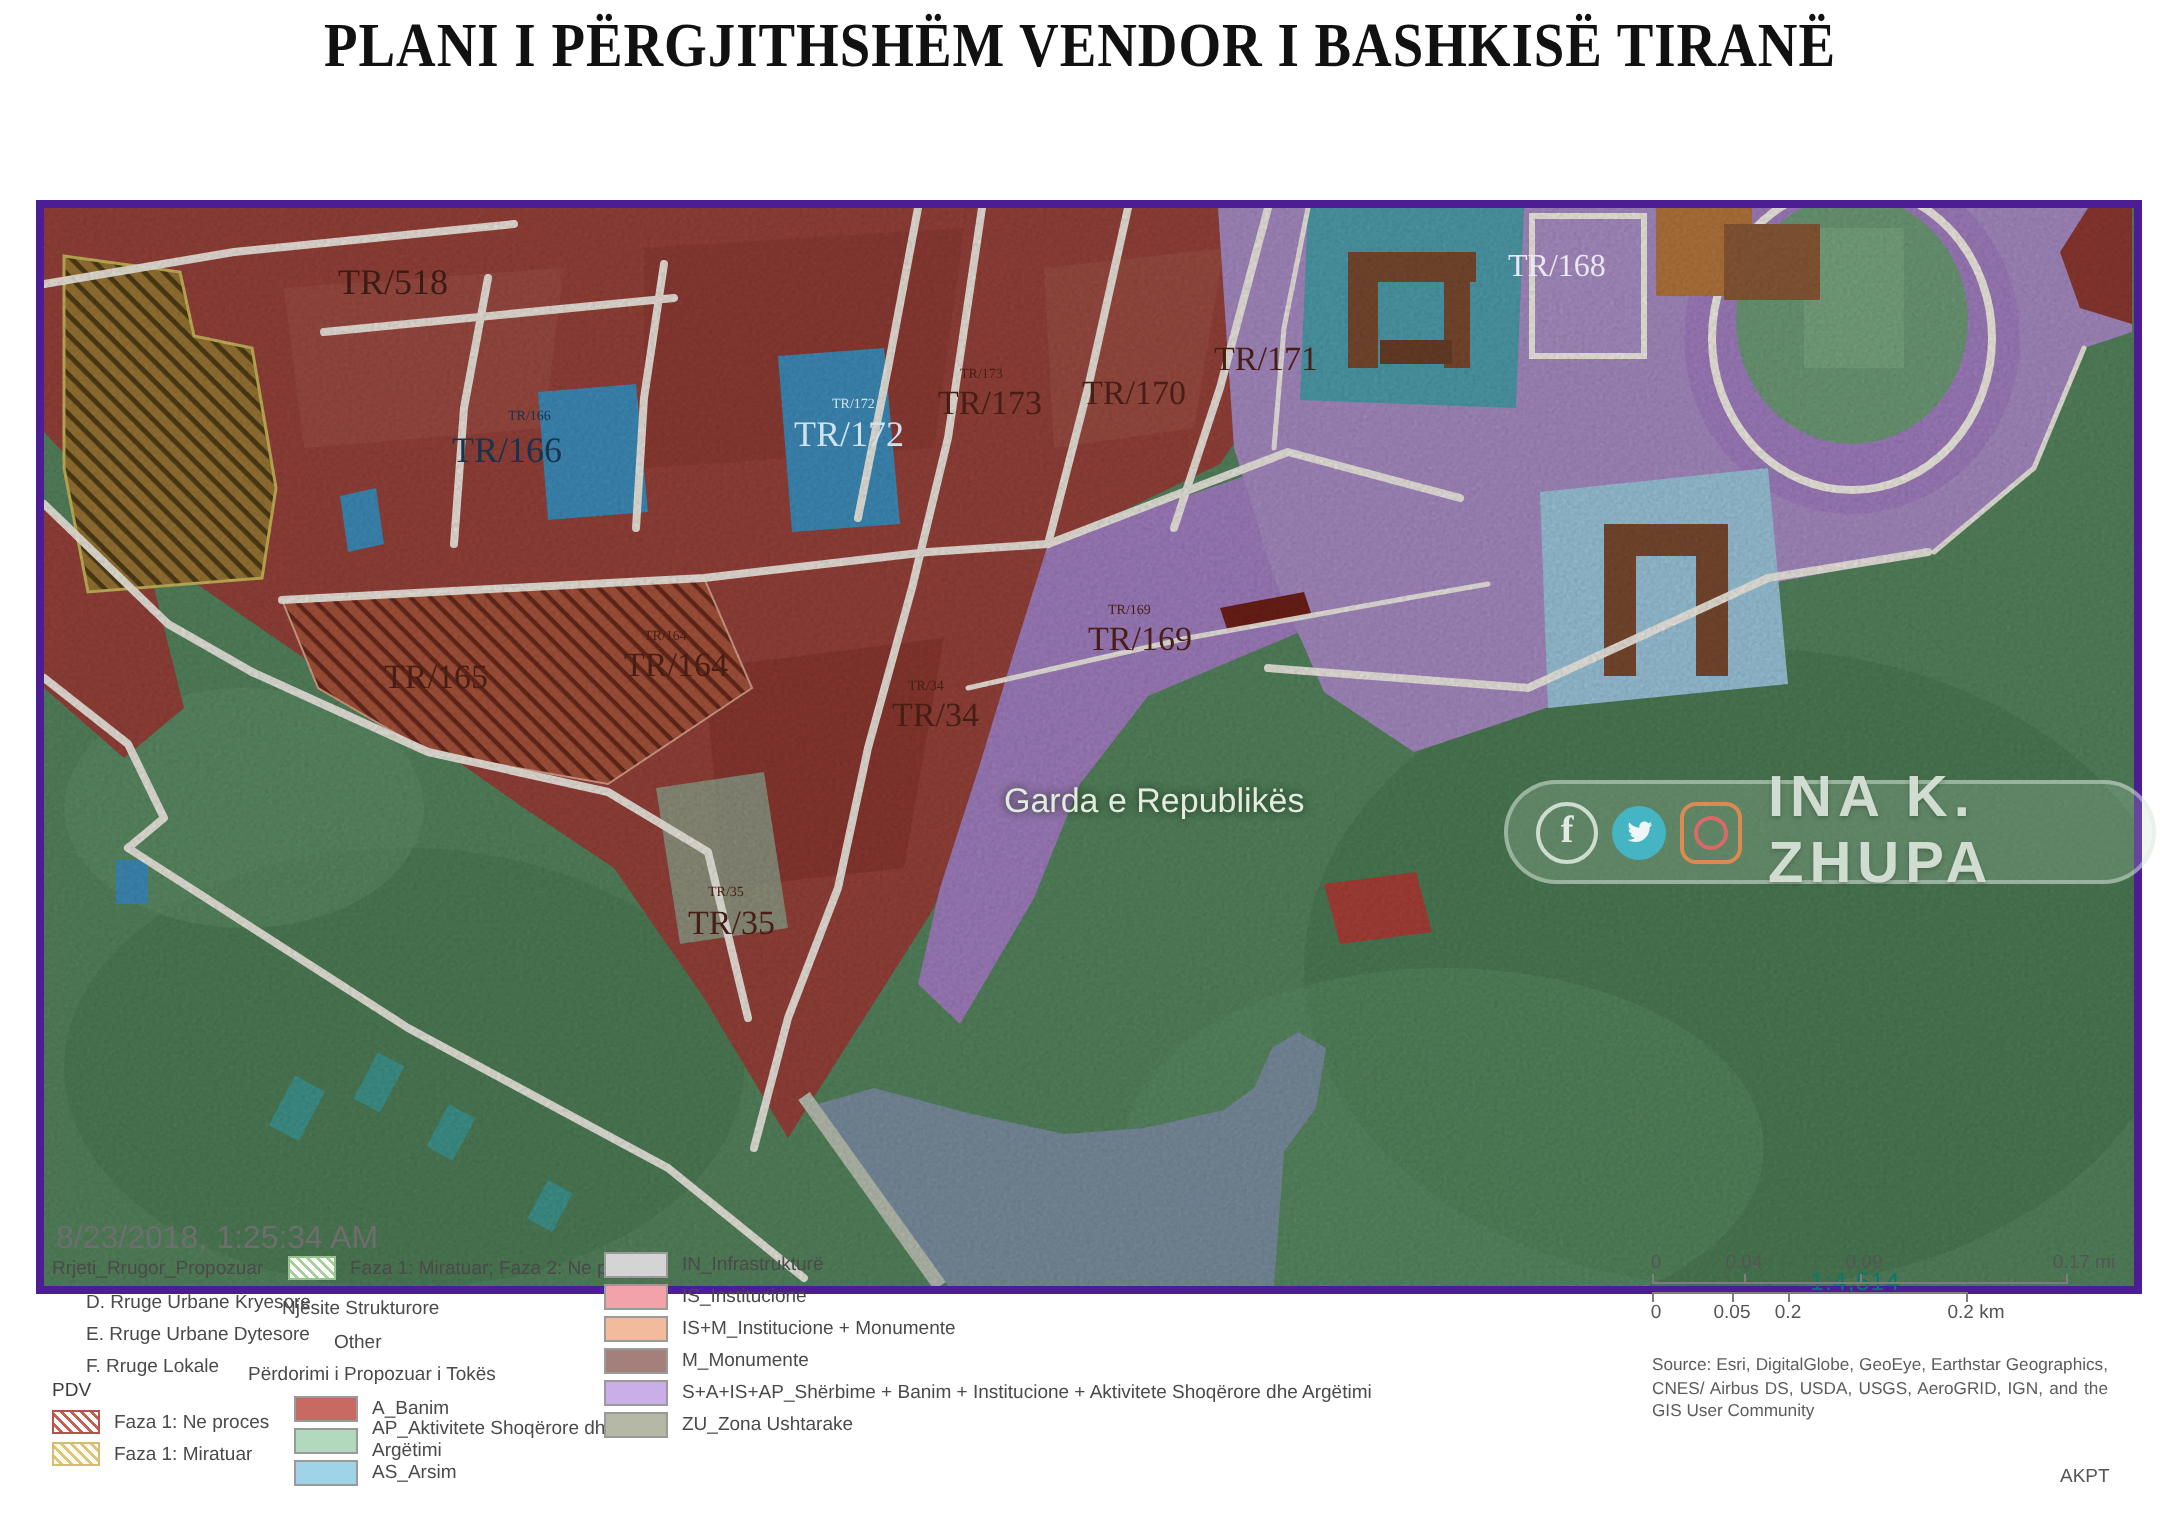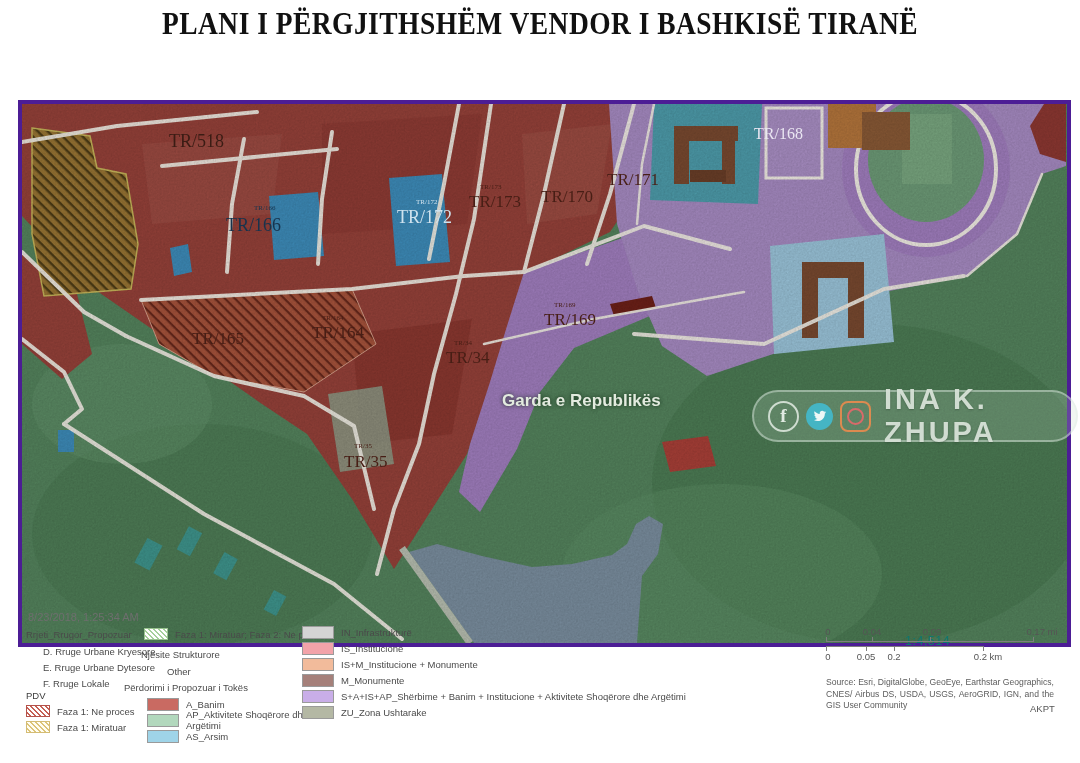--- a/index.html
+++ b/index.html
@@ -21,36 +21,36 @@
     justify-content:center;flex:0 0 auto;}
   .wm-fb{border:2px solid rgba(235,242,235,.8);color:rgba(240,246,240,.9);
     font-family:"Liberation Serif",serif;font-weight:bold;font-size:19px;}
   .wm-tw{background:#45b5c4;}
   .wm-ig{border-radius:8px;border:2px solid #dc8a50;}
   .wm-ig i{display:block;width:13px;height:13px;border-radius:50%;border:2px solid #d86a6a;}
   #wm-text{font-weight:bold;font-size:29px;letter-spacing:3px;color:rgba(216,227,216,.95);
     text-shadow:0 1px 2px rgba(40,60,45,.4);margin-left:6px;}
   
   .leg{position:absolute;font-size:9.5px;color:#4a4a4a;}
-  #timestamp{left:28px;top:611px;font-size:11px;color:#6e6e6e;}
+  #timestamp{left:28px;top:611px;font-size:16px;color:#6e6e6e;}
   .leg-h{color:#3c3c3c;}
   .lrow{display:flex;align-items:center;height:16px;}
   .sw{width:30px;height:11px;border:1px solid #9a9a9a;margin-right:7px;flex:0 0 auto;}
   .swh{width:22px;height:10px;border-width:1px;border-style:solid;margin-right:7px;flex:0 0 auto;}
   .hatch-red{background:repeating-linear-gradient(45deg,#fff,#fff 2px,#c66055 2px,#c66055 3.5px);border-color:#b5524a;}
   .hatch-yellow{background:repeating-linear-gradient(45deg,#fffdf2,#fffdf2 2px,#ddc478 2px,#ddc478 3.5px);border-color:#d4bc74;}
   .hatch-green{background:repeating-linear-gradient(45deg,#fff,#fff 2px,#a6cf9c 2px,#a6cf9c 3.5px);border-color:#98c28e;}
   
   #ratio{position:absolute;left:905px;top:634px;font-size:12.5px;color:#0f766e;letter-spacing:.5px;}
   .bar{position:absolute;height:1px;background:#7e7e7e;}
   .tick{position:absolute;width:1px;height:5px;background:#7e7e7e;top:-4px;}
   .slab{position:absolute;font-size:9.5px;color:#555;white-space:nowrap;transform:translateX(-50%);}
   #source{position:absolute;left:826px;top:677px;width:228px;font-size:8.6px;color:#5c5c5c;
     line-height:1.35;text-align:justify;}
-  #footer{position:absolute;left:1030px;top:703px;font-size:9.5px;color:#555;}
+  #footer{position:absolute;left:1030px;top:733px;font-size:9.5px;color:#555;}
 </style>
 </head>
 <body>
 <div id="page">
 
   <div id="title">PLANI I PËRGJITHSHËM VENDOR I BASHKISË TIRANË</div>
 
   <div id="map">
     <svg width="1045" height="539" viewBox="0 0 1045 539">
       <defs>
@@ -173,21 +173,21 @@
         <div class="maplabel" style="left: 732px; top: 22px; font-size: 16px; color: rgb(234, 230, 242);">TR/168</div>
         <div class="maplabel" style="left: 170px; top: 226px; font-size: 17px; color: rgb(71, 30, 21);">TR/165</div>
         <div class="maplabel" style="left: 300px; top: 211px; font-size: 7px; color: rgb(71, 30, 21);">TR/164</div>
         <div class="maplabel" style="left: 290px; top: 220px; font-size: 17px; color: rgb(71, 30, 21);">TR/164</div>
         <div class="maplabel" style="left: 432px; top: 236px; font-size: 7px; color: rgb(71, 30, 21);">TR/34</div>
         <div class="maplabel" style="left: 424px; top: 245px; font-size: 17px; color: rgb(71, 30, 21);">TR/34</div>
         <div class="maplabel" style="left: 532px; top: 198px; font-size: 7px; color: rgb(71, 30, 21);">TR/169</div>
         <div class="maplabel" style="left: 522px; top: 207px; font-size: 17px; color: rgb(71, 30, 21);">TR/169</div>
         <div class="maplabel" style="left: 332px; top: 339px; font-size: 7px; color: rgb(71, 30, 21);">TR/35</div>
         <div class="maplabel" style="left: 322px; top: 349px; font-size: 17px; color: rgb(71, 30, 21);">TR/35</div>
-        <div class="maplabel sans" style="left: 480px; top: 288px; font-size: 17px; color: rgb(227, 235, 223); font-weight: bold;">Garda e Republikës</div>
+        <div class="maplabel sans" style="left: 480px; top: 288px; font-size: 17px; color: rgb(227, 235, 223);">Garda e Republikës</div>
       </div>
   </div>
 
   <div id="watermark">
     <div class="wm-ic wm-fb">f</div>
     <div class="wm-ic wm-tw">
       <svg width="15" height="15" viewBox="0 0 16 16" fill="#eef7f6">
           <path d="M15 3.2c-.5.2-1 .4-1.6.5.6-.4 1-.9 1.2-1.6-.5.3-1.1.6-1.7.7-.5-.6-1.2-.9-2-.9-1.5 0-2.7 1.2-2.7 2.7 0 .2 0 .4.1.6C6.1 5.1 4.1 4 2.8 2.4c-.2.4-.4.9-.4 1.4 0 1 .5 1.8 1.2 2.3-.4 0-.9-.1-1.2-.3 0 1.3.9 2.4 2.2 2.7-.2.1-.5.1-.7.1-.2 0-.3 0-.5 0 .3 1.1 1.3 1.9 2.5 1.9-.9.7-2.1 1.1-3.3 1.1H2c1.2.8 2.6 1.2 4.1 1.2 4.9 0 7.6-4.1 7.6-7.6v-.3c.5-.4 1-.9 1.3-1.7z"></path>
         </svg>
     </div>

